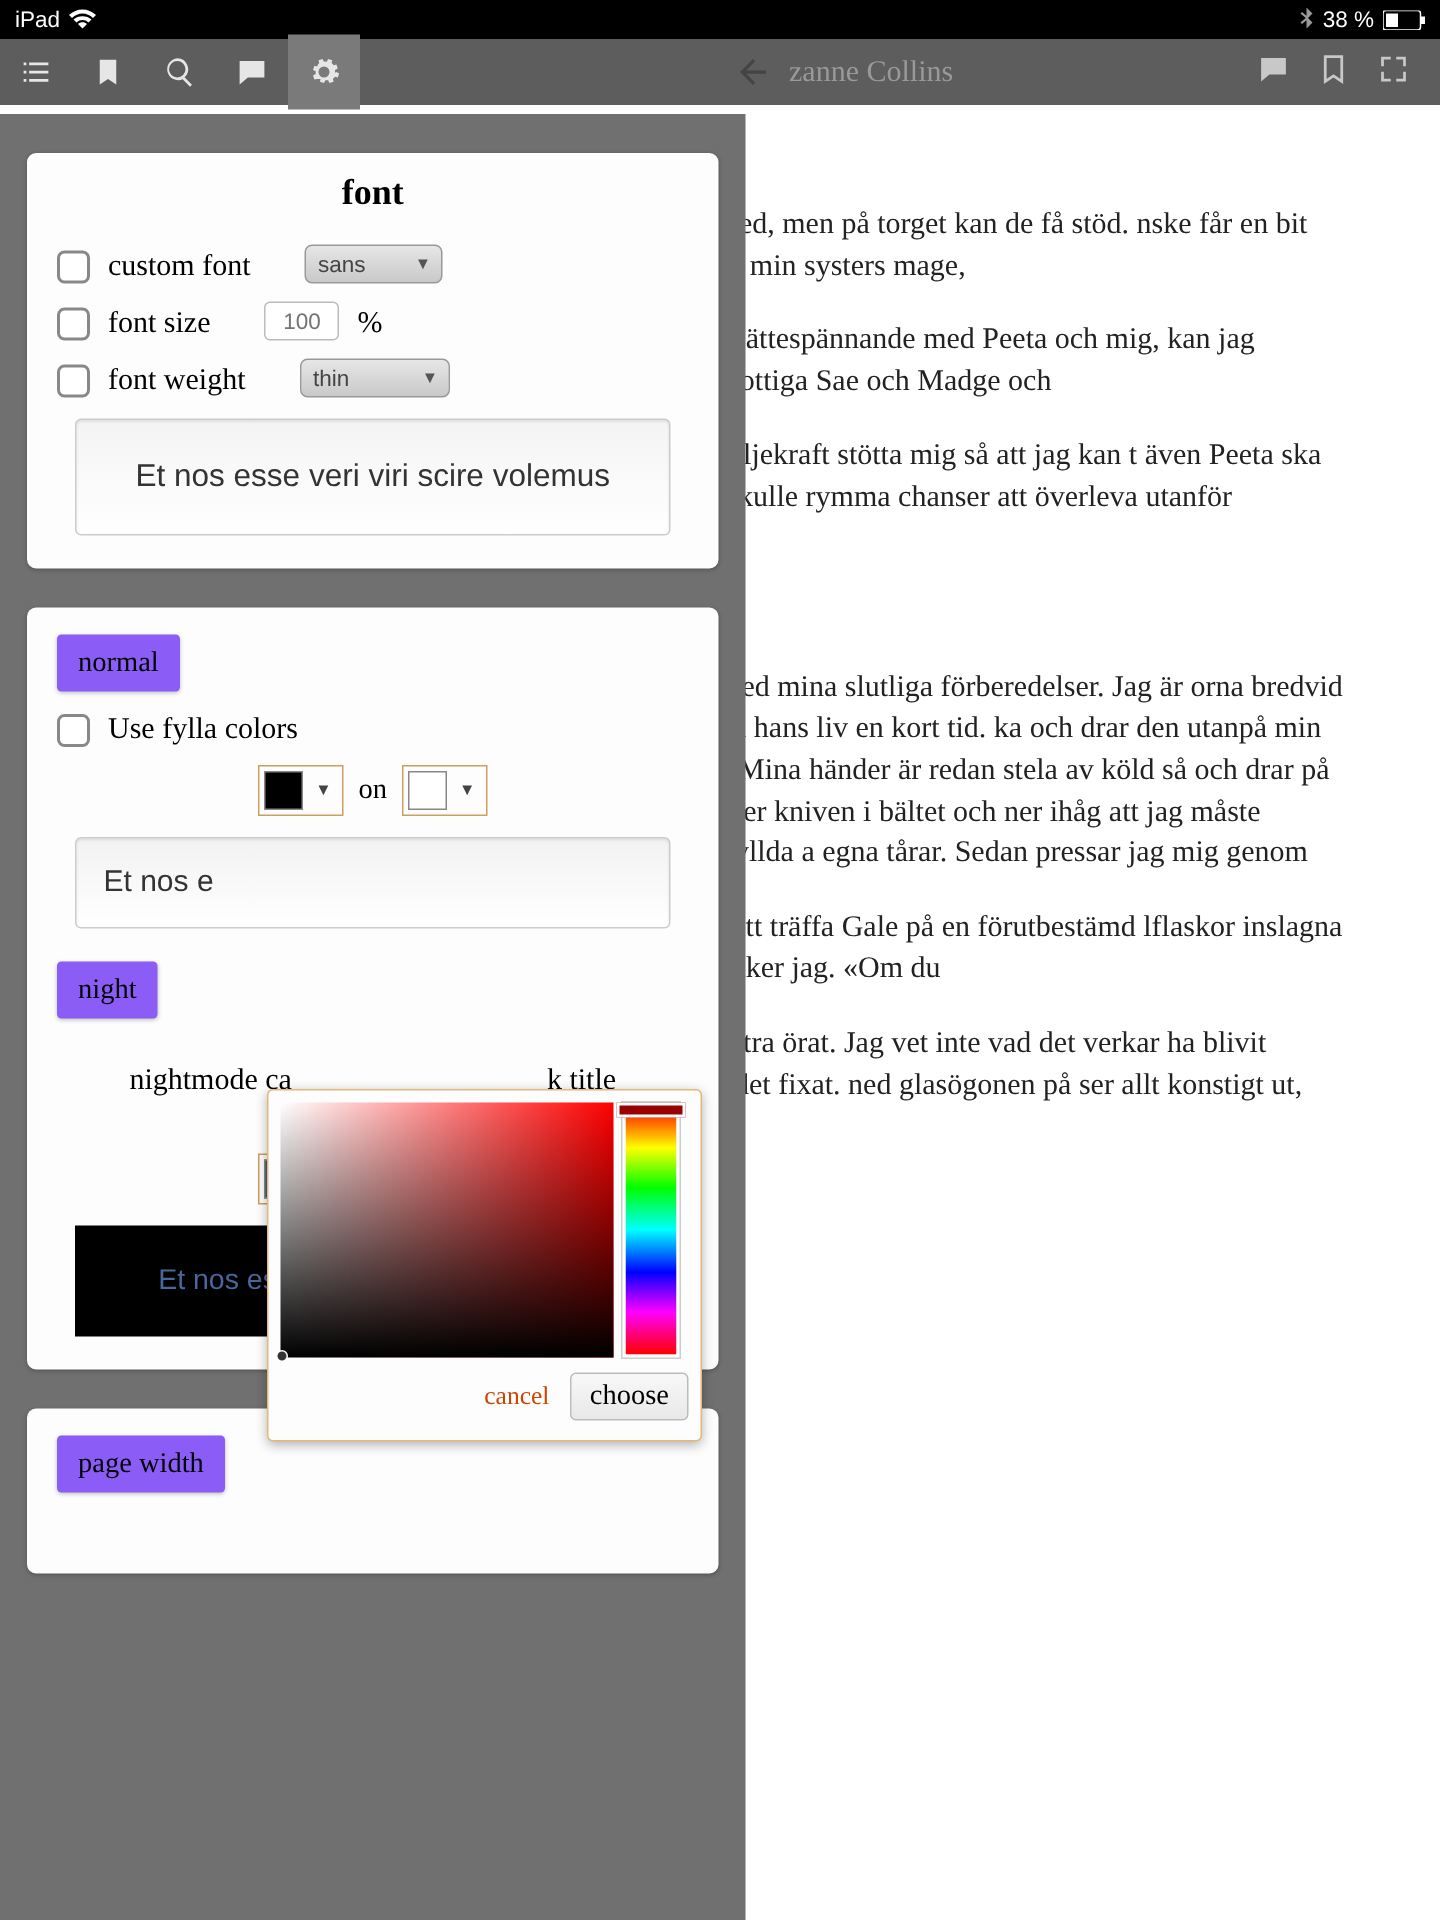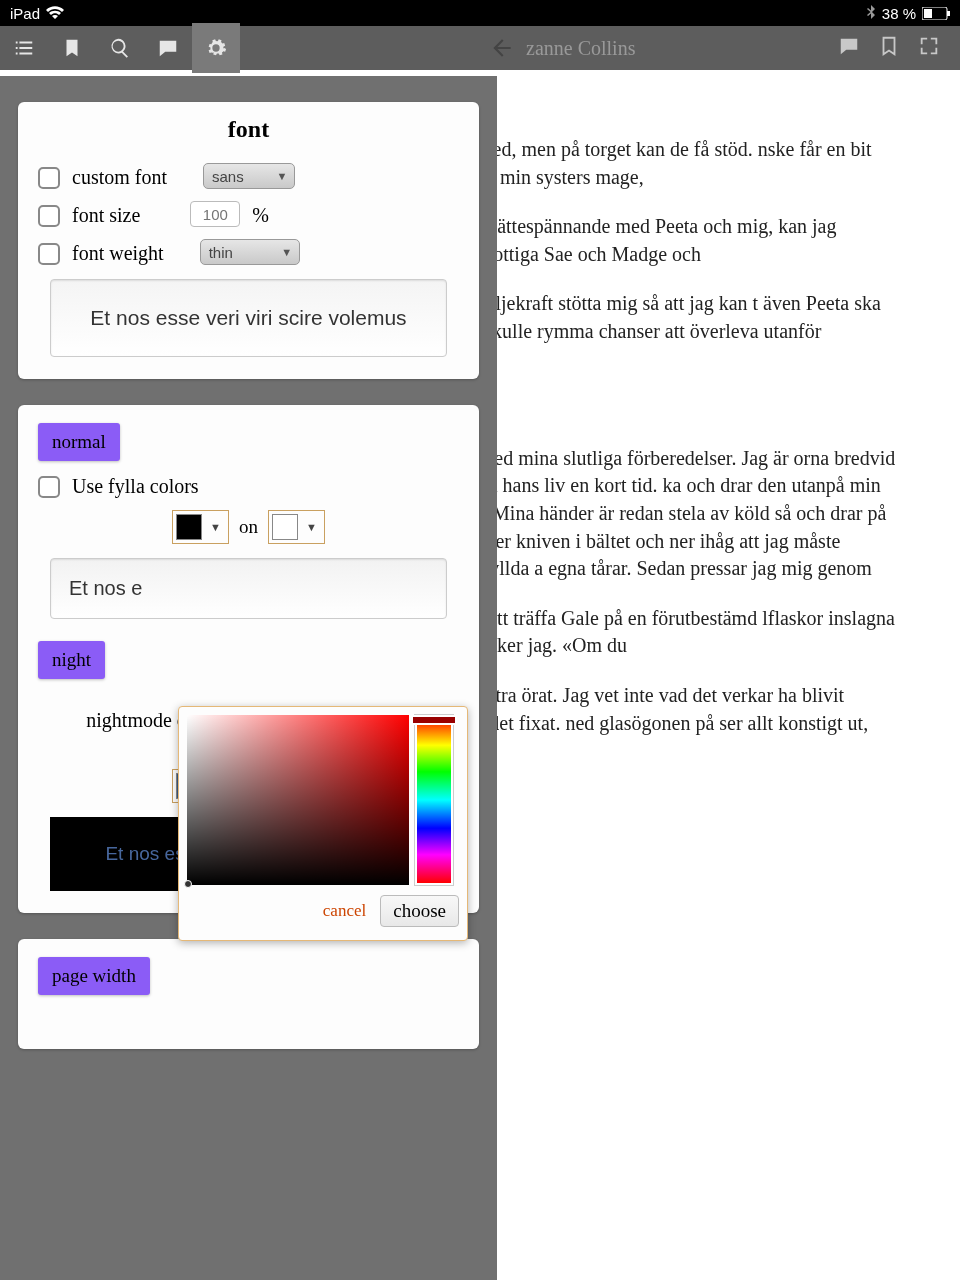--- a/index.html
+++ b/index.html
@@ -20,31 +20,31 @@
 .tb-right svg { width:22px; height:22px; fill:#c8c8c8; }
 .reader { position:absolute; top:76px; left:0; right:0; bottom:0; padding:60px 55px 20px 55px; font-size:20px; line-height:1.38; color:#222; }
 .reader p { margin-bottom:22px; text-indent:1em; }
 .overlay { position:absolute; top:76px; left:0; width:497px; bottom:0; background:#707070; overflow:hidden; }
 .card { background:#fdfdfd; margin:26px 18px 0 18px; border-radius:6px; box-shadow:0 1px 3px rgba(0,0,0,.25); padding:14px 18px 22px 18px; }
 .card-title { text-align:center; font-weight:bold; font-size:24px; margin-bottom:20px; font-family:Georgia,serif; }
 .row { display:flex; align-items:flex-end; gap:12px; margin-bottom:12px; font-size:20px; padding-left:2px; }
 .cb { width:22px; height:22px; border:2px solid #888; border-radius:5px; background:#fff; flex-shrink:0; }
 .fake-select { height:26px; background:linear-gradient(#e6e6e6,#c9c9c9); border:1px solid #999; border-radius:5px; display:flex; align-items:center; padding:0 6px 0 8px; font-size:15px; font-family:Arial,sans-serif; gap:6px; color:#444; }
 .fake-select .caret { width:12px; text-align:center; color:#555; font-size:11px; }
-.num-input { width:50px; height:26px; border:1px solid #bbb; border-radius:4px; text-align:center; font-size:15px; color:#aaa; background:#fff; font-family:Arial,sans-serif;margin-left:14px; }
+.num-input { width:50px; height:26px; border:1px solid #bbb; border-radius:4px; text-align:center; font-size:15px; color:#aaa; background:#fff; font-family:Arial,sans-serif; }
 .preview { margin:14px 14px 0 14px; padding:26px 18px; border:1px solid #ccc; border-radius:4px; background:linear-gradient(#f4f4f4,#fff); text-align:center; font-family:Verdana,Geneva,sans-serif; font-size:21px; color:#333; box-shadow:inset 0 1px 2px rgba(0,0,0,.1); }
 .chip { display:inline-block; background:#8b5cf6; border-radius:3px; padding:8px 14px; box-shadow:0 1px 3px rgba(0,0,0,.25); font-size:19px; margin:4px 0 14px 2px; }
 .color-row { display:flex; align-items:center; justify-content:center; gap:10px; margin:8px 0; font-size:19px; }
 .swatch-sel { display:flex; align-items:center; border:1px solid #c9a060; padding:3px; gap:4px; }
 .swatch { width:26px; height:26px; border:1px solid #888; }
 .caret2 { font-size:11px; color:#444; padding:0 4px; }
 .prev2 { margin:14px 14px 0 14px; padding:18px 18px; border:1px solid #ccc; border-radius:4px; background:linear-gradient(#f2f2f2,#fff); text-align:left; font-family:Verdana,sans-serif; font-size:20px; color:#333; box-shadow:inset 0 1px 2px rgba(0,0,0,.1); }
 .desc { text-align:center; font-size:20px; margin:14px 6px 10px 6px; line-height:1.3; }
 .preview-dark { margin:14px 14px 0 14px; padding:26px 10px; background:#000; text-align:center; font-family:Verdana,sans-serif; font-size:19px; color:#47679d; }
-.picker { position:absolute; left:178px; top:630px; width:290px; height:235px; background:#fdfdfd; border:1px solid #e5b877; border-radius:4px; box-shadow:0 2px 8px rgba(0,0,0,.3); padding:8px; z-index:20; }
+.picker { position:absolute; left:178px; top:650px; width:290px; height:235px; background:#fdfdfd; border:1px solid #e5b877; border-radius:4px; box-shadow:0 2px 8px rgba(0,0,0,.3); padding:8px; z-index:20; }
 .grad-wrap { display:flex; gap:6px; }
 .sv { width:222px; height:170px; position:relative; background:linear-gradient(to top,#000,rgba(0,0,0,0)),linear-gradient(to right,#fff,#f00); }
 .sv-dot { position:absolute; left:-3px; bottom:-3px; width:8px; height:8px; border-radius:50%; background:#333; border:1px solid #fff; }
 .hue { width:38px; height:170px; border:2px solid #fff; outline:1px solid #ccc; background:linear-gradient(to bottom,#ff0000 0%,#ffff00 17%,#00ff00 33%,#00ffff 50%,#0000ff 67%,#ff00ff 83%,#ff0000 100%); position:relative; }
 .hue::before { content:""; position:absolute; left:-6px; top:-2px; right:-6px; height:6px; border:2px solid #fff; background:#900; }
 .pick-btns { display:flex; justify-content:flex-end; align-items:center; gap:14px; margin-top:10px; }
 .cancel { color:#cc4400; font-size:17px; font-family:Georgia,serif; cursor:pointer; }
 .choose { background:linear-gradient(#f8f8f8,#e8e8e8); border:1px solid #bbb; border-radius:4px; padding:4px 12px; font-size:19px; font-family:Georgia,serif; }
 </style>
 </head>

